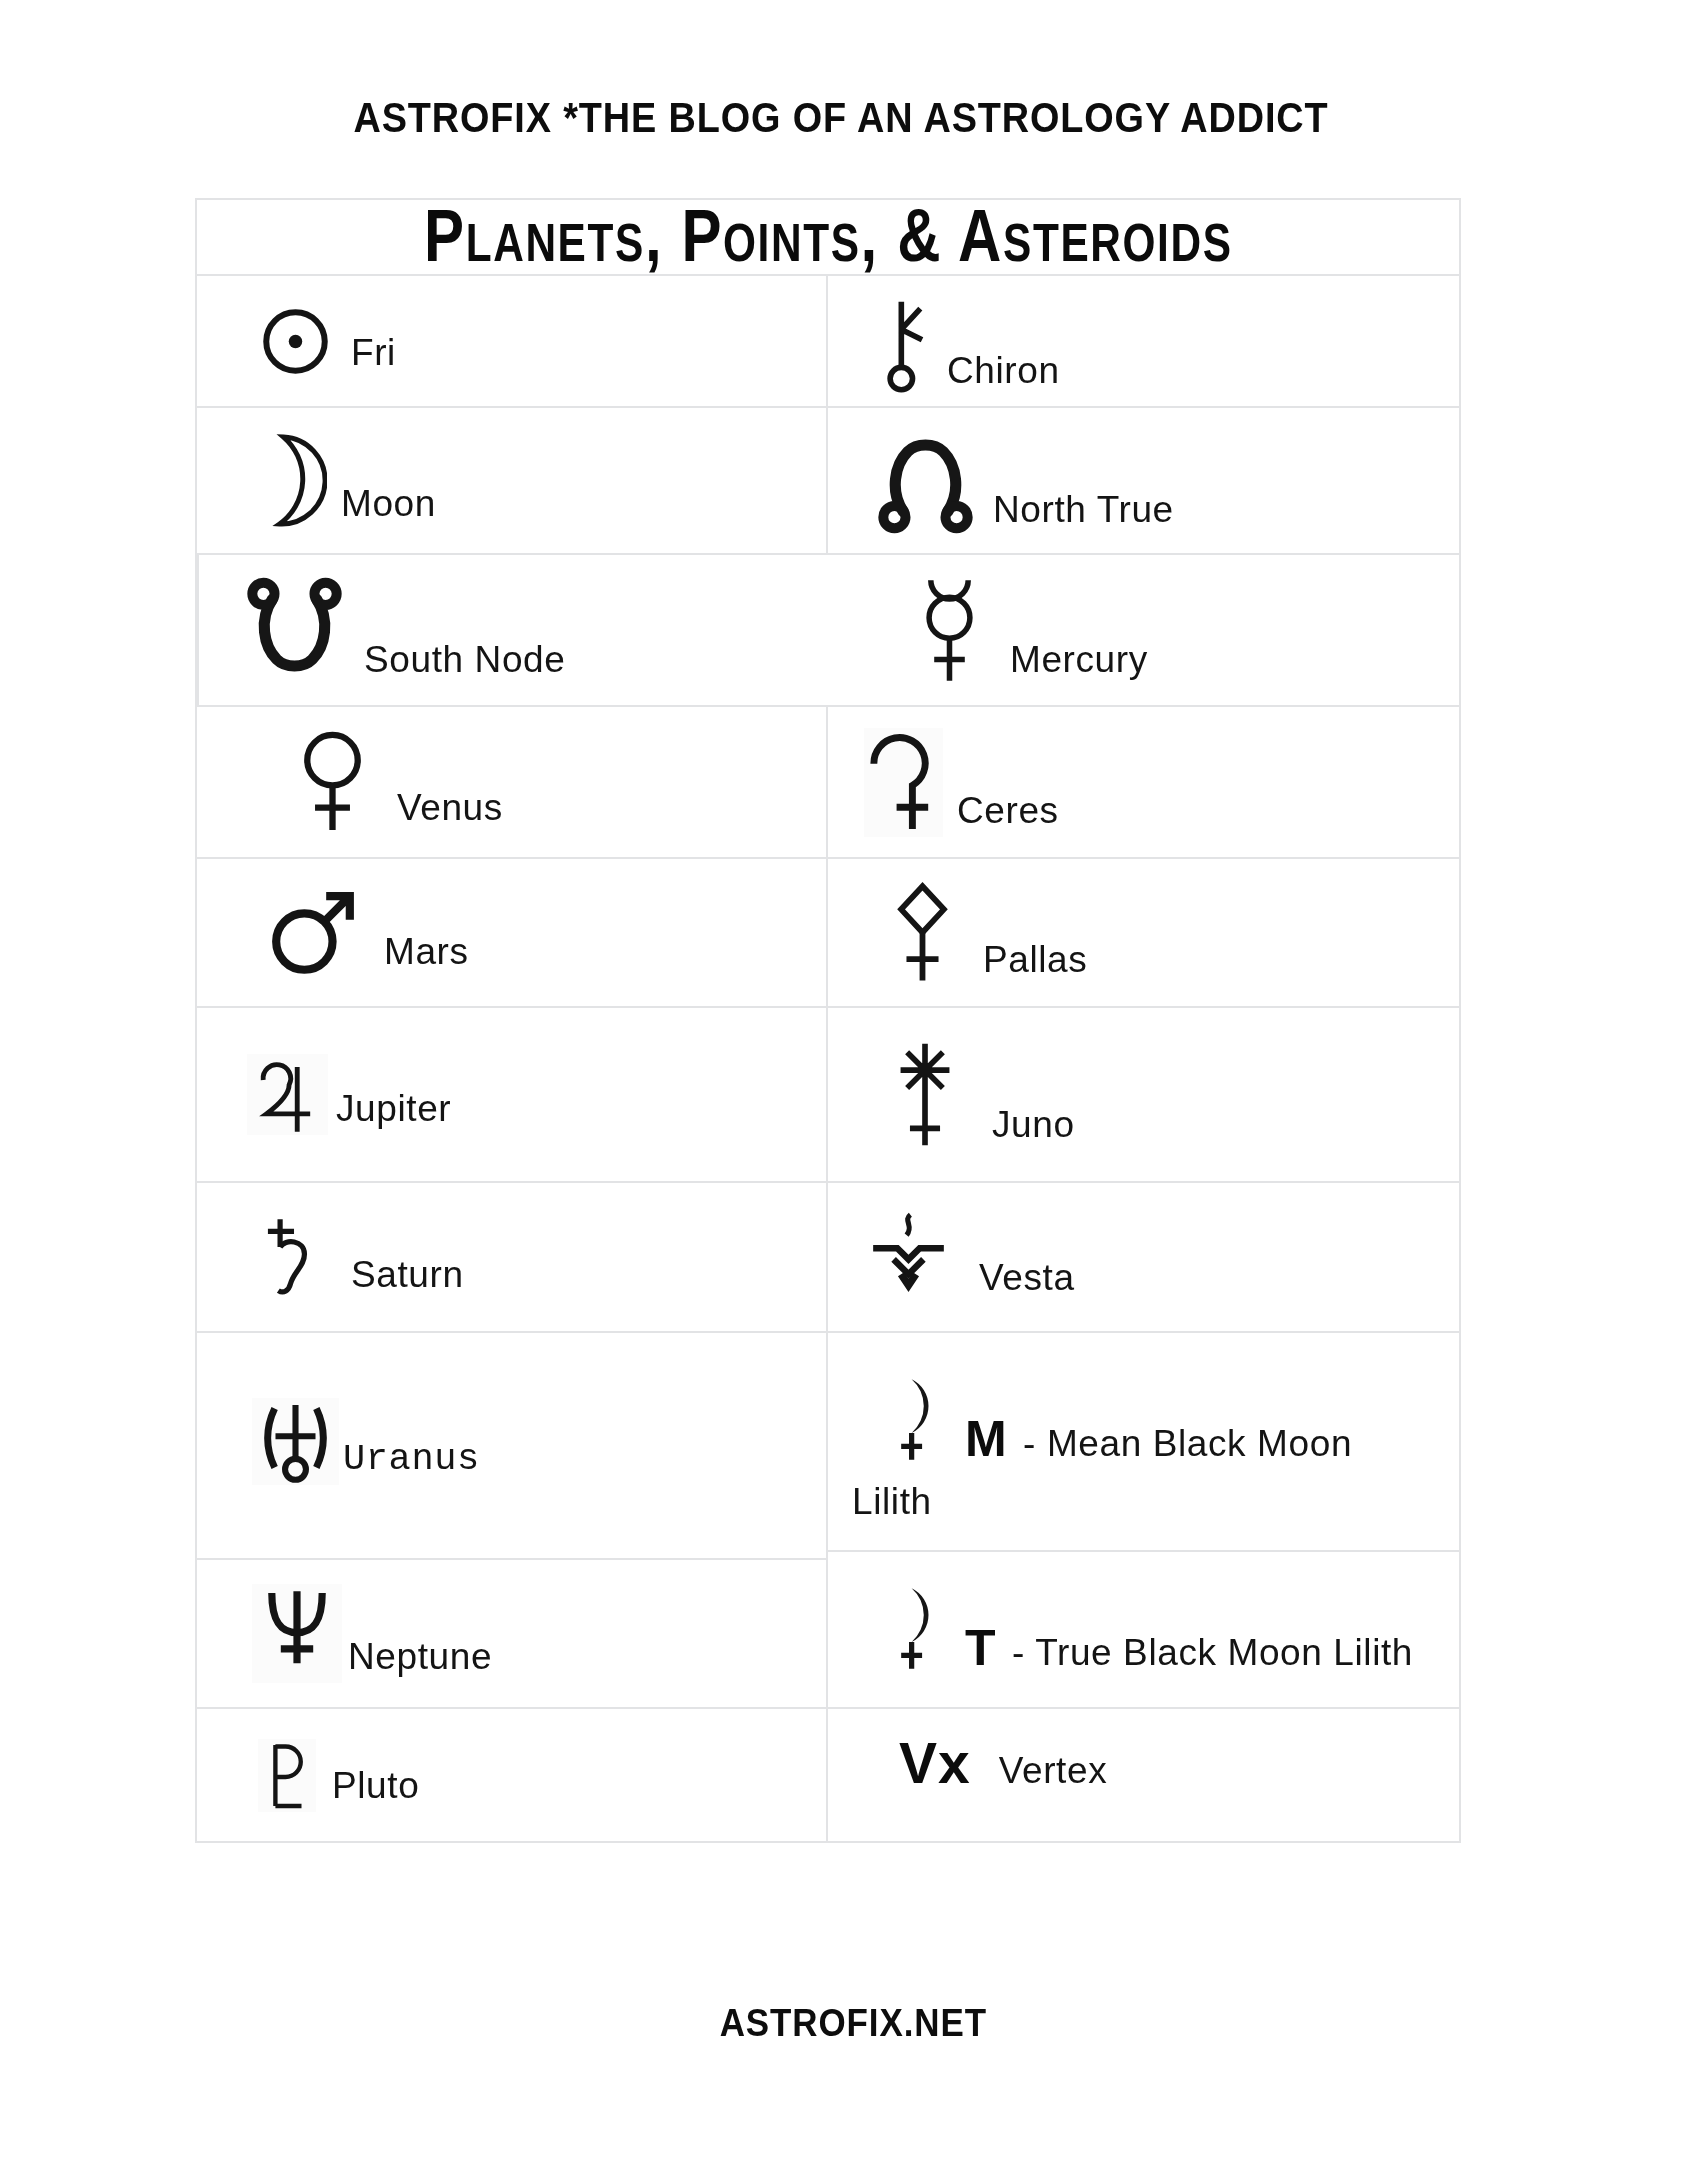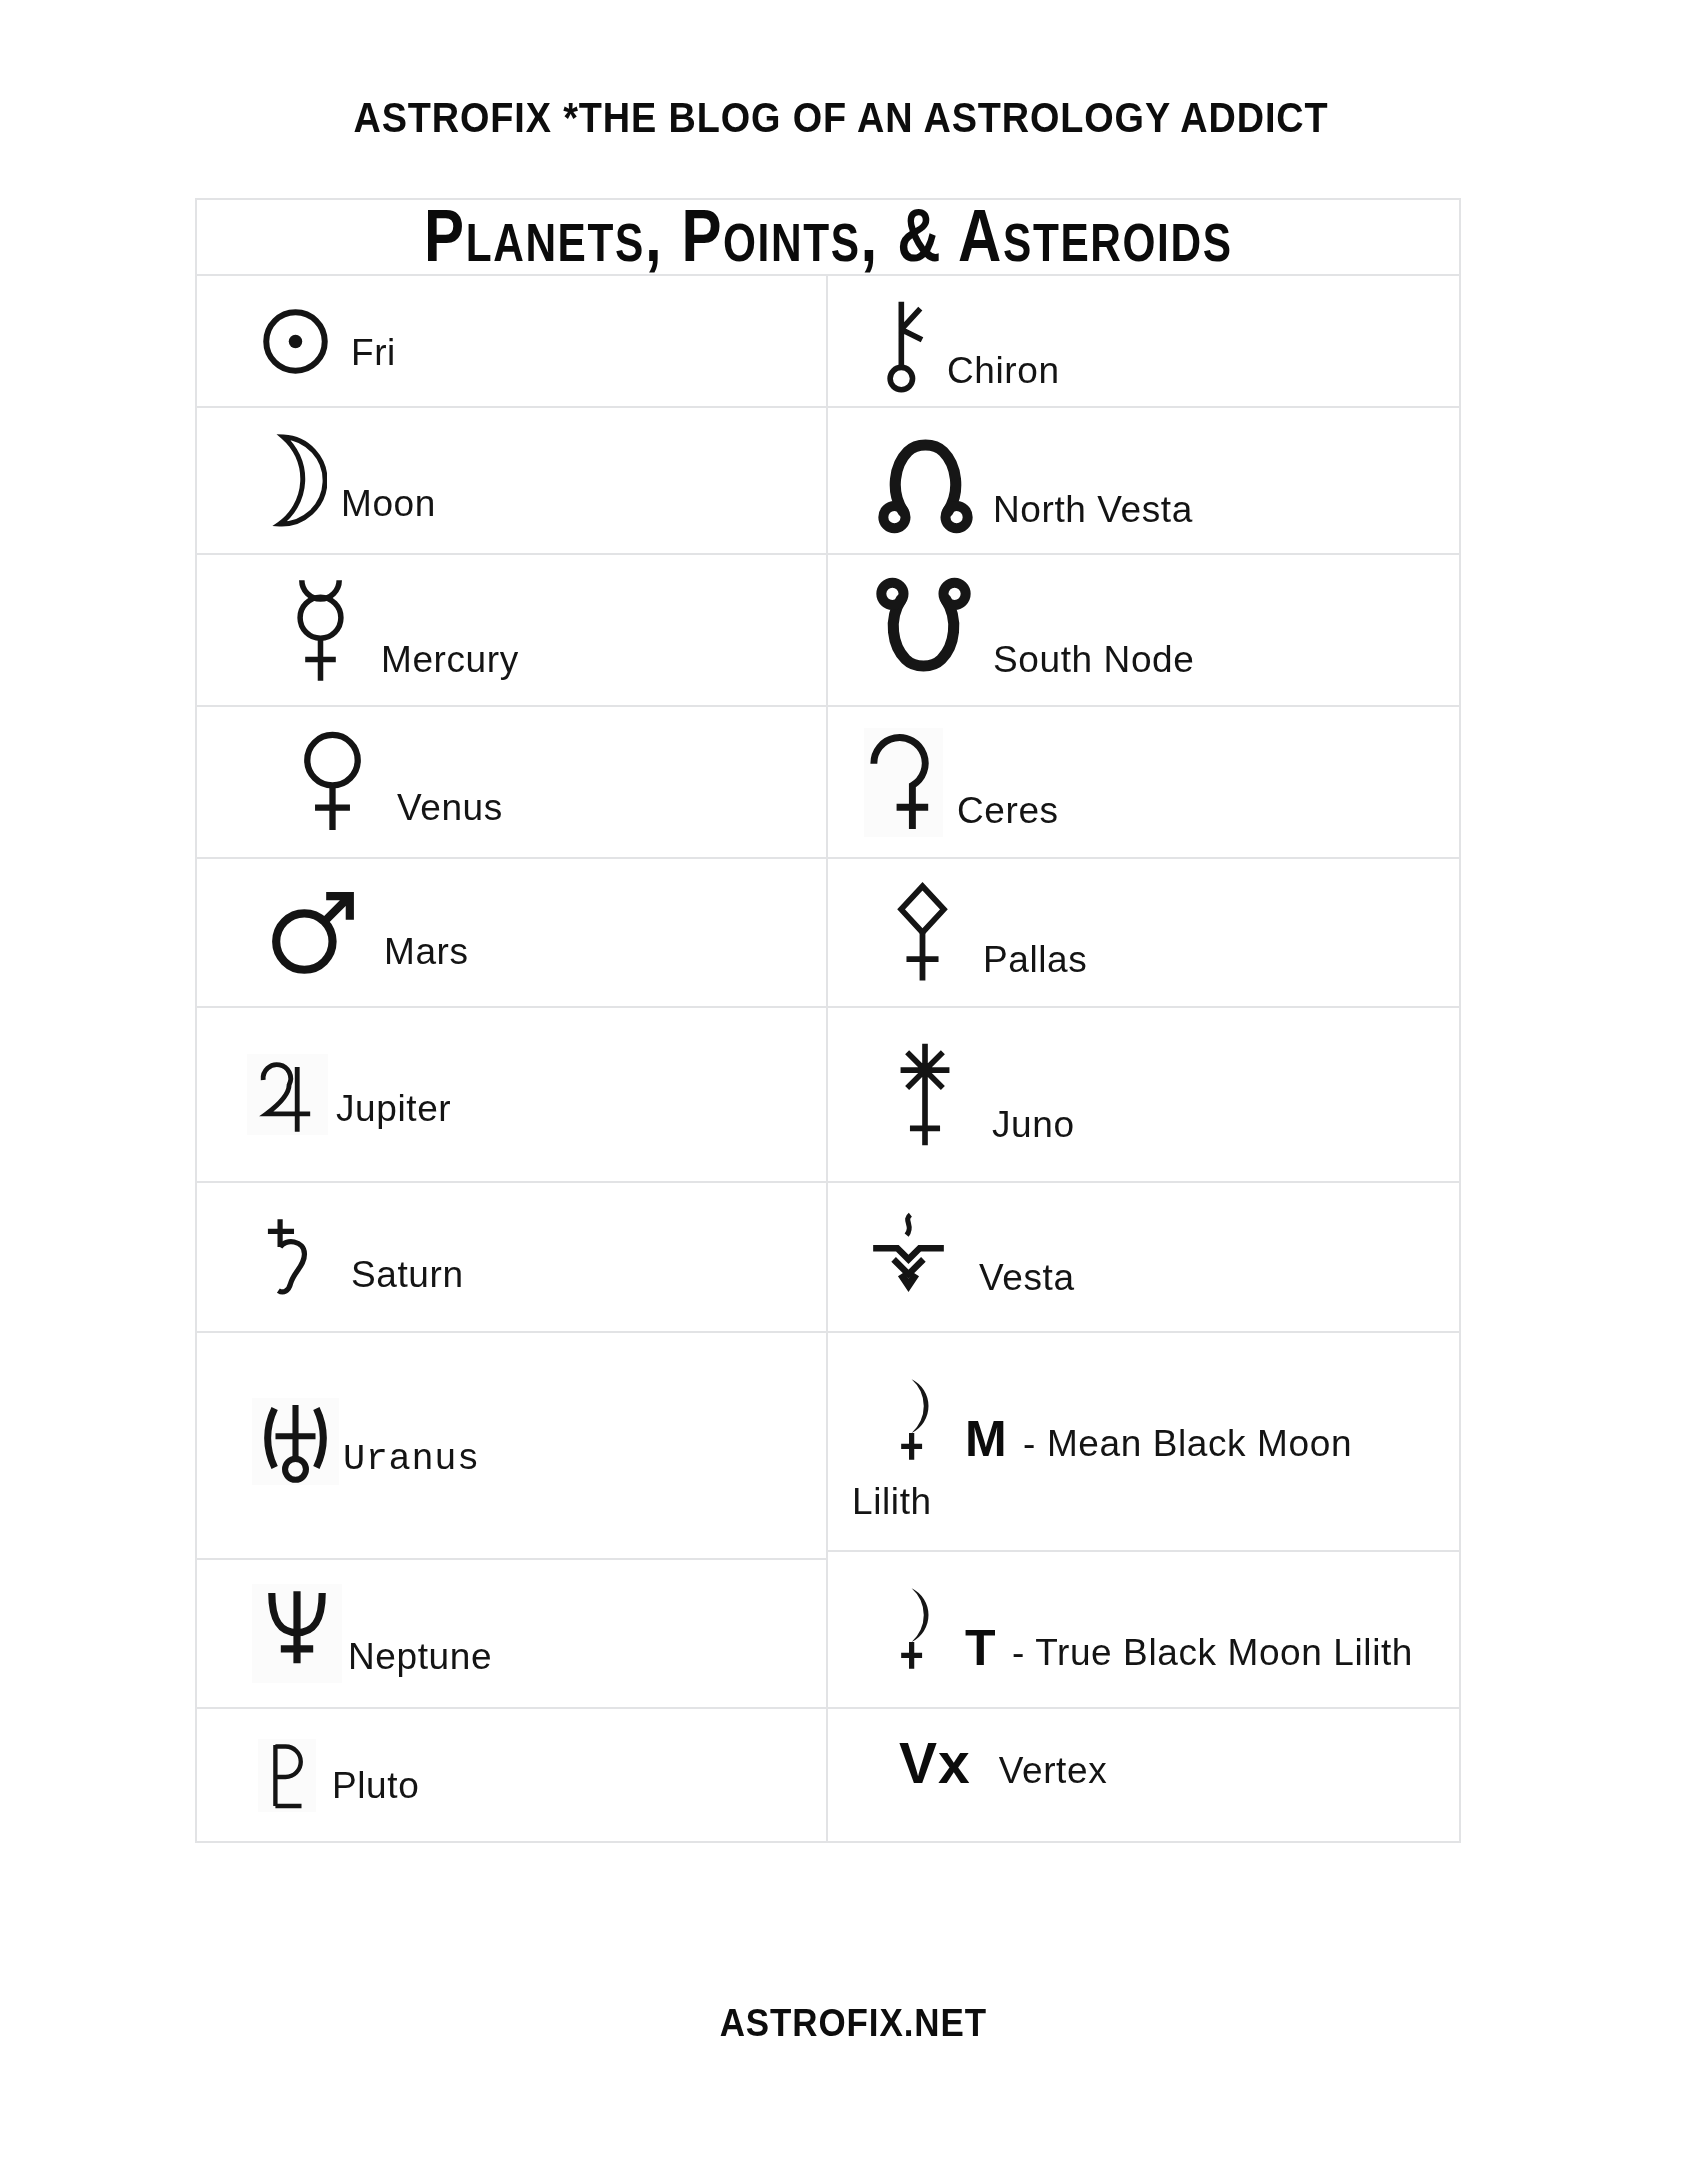--- a/index.html
+++ b/index.html
@@ -88,42 +88,42 @@
       <span class="lbl" style="margin-left:14px;">Moon</span>
     </div>
   </div>
   <div class="cell c2" style="padding-left:42px;">
     <div class="glyph-line">
       <svg class="sym" width="111" height="111" viewBox="0 0 100 100">
         <path d="M30 78 C18 60 22 36 34 24 C42 16 58 16 66 24 C78 36 82 60 70 78" fill="none" stroke="#161616" stroke-width="10" stroke-linecap="round"></path>
         <circle cx="22" cy="83" r="10" fill="none" stroke="#161616" stroke-width="9"></circle>
         <circle cx="78" cy="83" r="10" fill="none" stroke="#161616" stroke-width="9"></circle>
       </svg>
-      <span class="lbl" style="margin-left:12px;">North Vesta</span>
-    </div>
-  </div>
-
+      <span class="lbl" style="margin-left:12px;">North True</span>
+    </div>
+  </div>
+
+  <div class="cell c2" style="padding-left:40px;">
+    <div class="glyph-line">
+      <svg class="sym" width="111" height="111" viewBox="0 0 100 100">
+        <path d="M30 22 C18 40 22 64 34 76 C42 84 58 84 66 76 C78 64 82 40 70 22" fill="none" stroke="#161616" stroke-width="10" stroke-linecap="round"></path>
+        <circle cx="22" cy="17" r="10" fill="none" stroke="#161616" stroke-width="9"></circle>
+        <circle cx="78" cy="17" r="10" fill="none" stroke="#161616" stroke-width="9"></circle>
+      </svg>
+      <span class="lbl" style="margin-left:14px;">South Node</span>
+    </div>
+  </div>
   <div class="cell" style="padding-left:81px;">
     <div class="glyph-line">
       <svg class="sym" width="85" height="111" viewBox="0 0 100 130">
         <path d="M28 6 A22 22 0 0 0 72 6" fill="none" stroke="#141414" stroke-width="6.5"></path>
         <circle cx="50" cy="50" r="24" fill="none" stroke="#141414" stroke-width="6.5"></circle>
         <path d="M50 74 V124 M32 99 H68" fill="none" stroke="#141414" stroke-width="6.5"></path>
       </svg>
       <span class="lbl" style="margin-left:18px;">Mercury</span>
-    </div>
-  </div>
-  <div class="cell c2" style="padding-left:40px;">
-    <div class="glyph-line">
-      <svg class="sym" width="111" height="111" viewBox="0 0 100 100">
-        <path d="M30 22 C18 40 22 64 34 76 C42 84 58 84 66 76 C78 64 82 40 70 22" fill="none" stroke="#161616" stroke-width="10" stroke-linecap="round"></path>
-        <circle cx="22" cy="17" r="10" fill="none" stroke="#161616" stroke-width="9"></circle>
-        <circle cx="78" cy="17" r="10" fill="none" stroke="#161616" stroke-width="9"></circle>
-      </svg>
-      <span class="lbl" style="margin-left:14px;">South Node</span>
     </div>
   </div>
 
   <div class="cell" style="padding-left:87px;">
     <div class="glyph-line">
       <svg class="sym" width="97" height="103" viewBox="0 0 100 106">
         <circle cx="50" cy="30" r="26" fill="none" stroke="#141414" stroke-width="6.5"></circle>
         <path d="M50 56 V102 M32 79 H68" fill="none" stroke="#141414" stroke-width="6.5"></path>
       </svg>
       <span class="lbl" style="margin-left:16px;">Venus</span>

